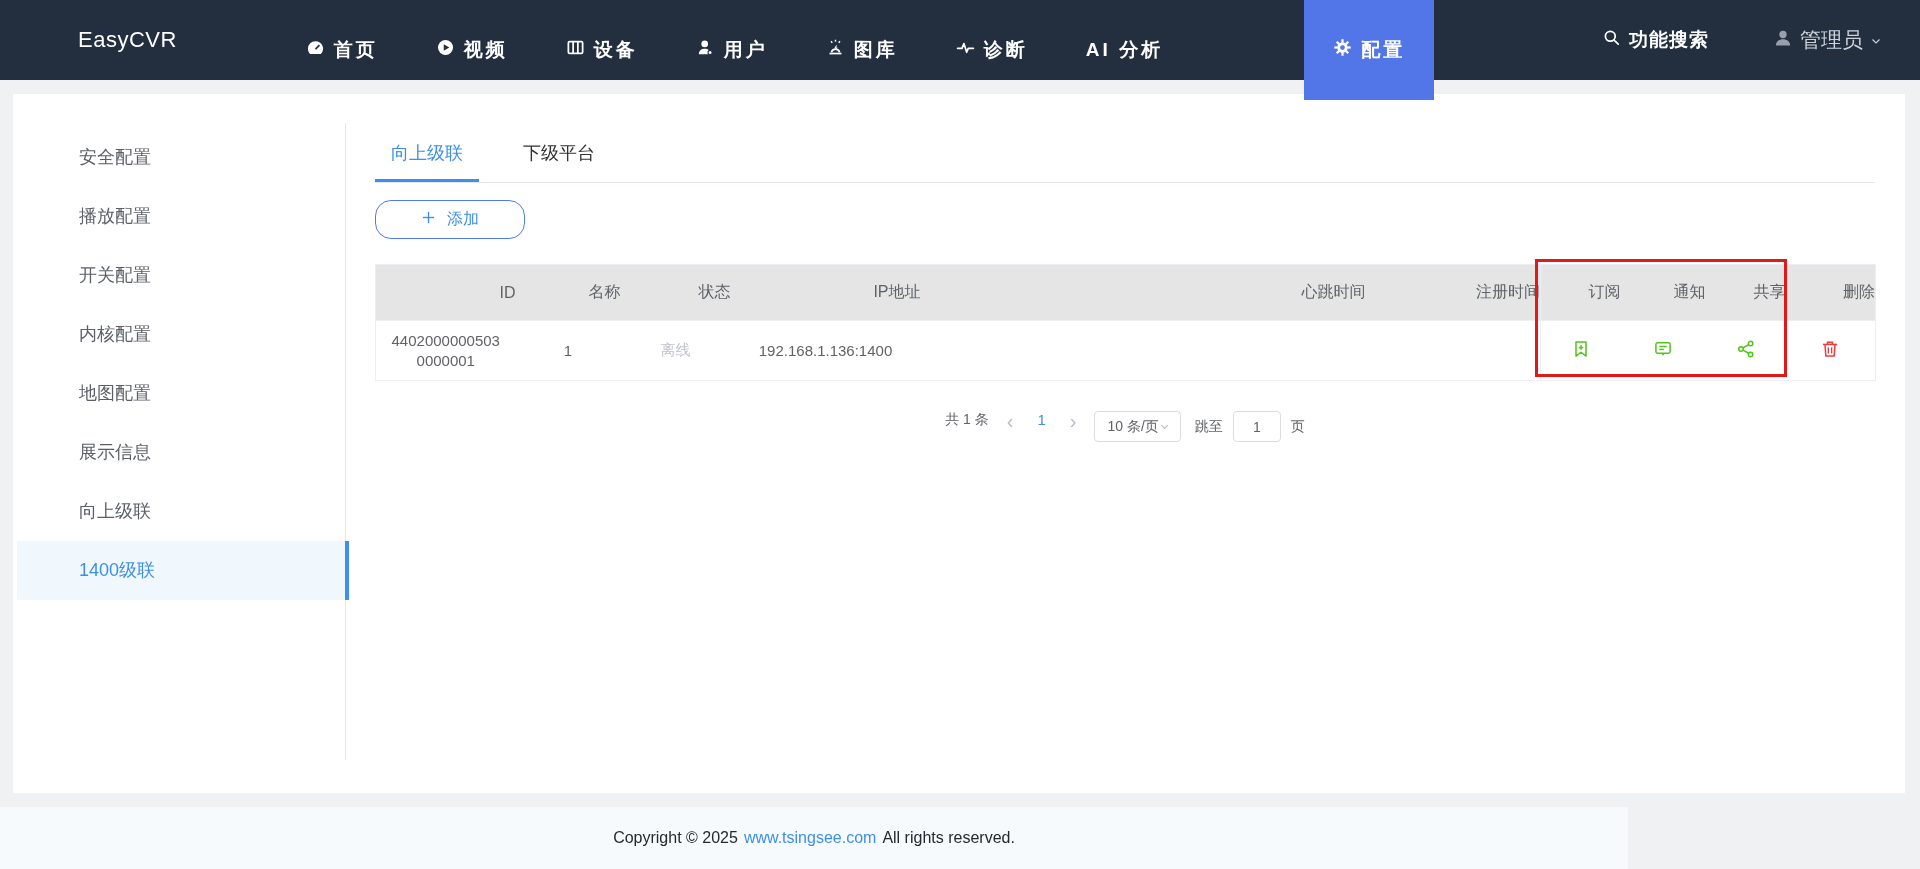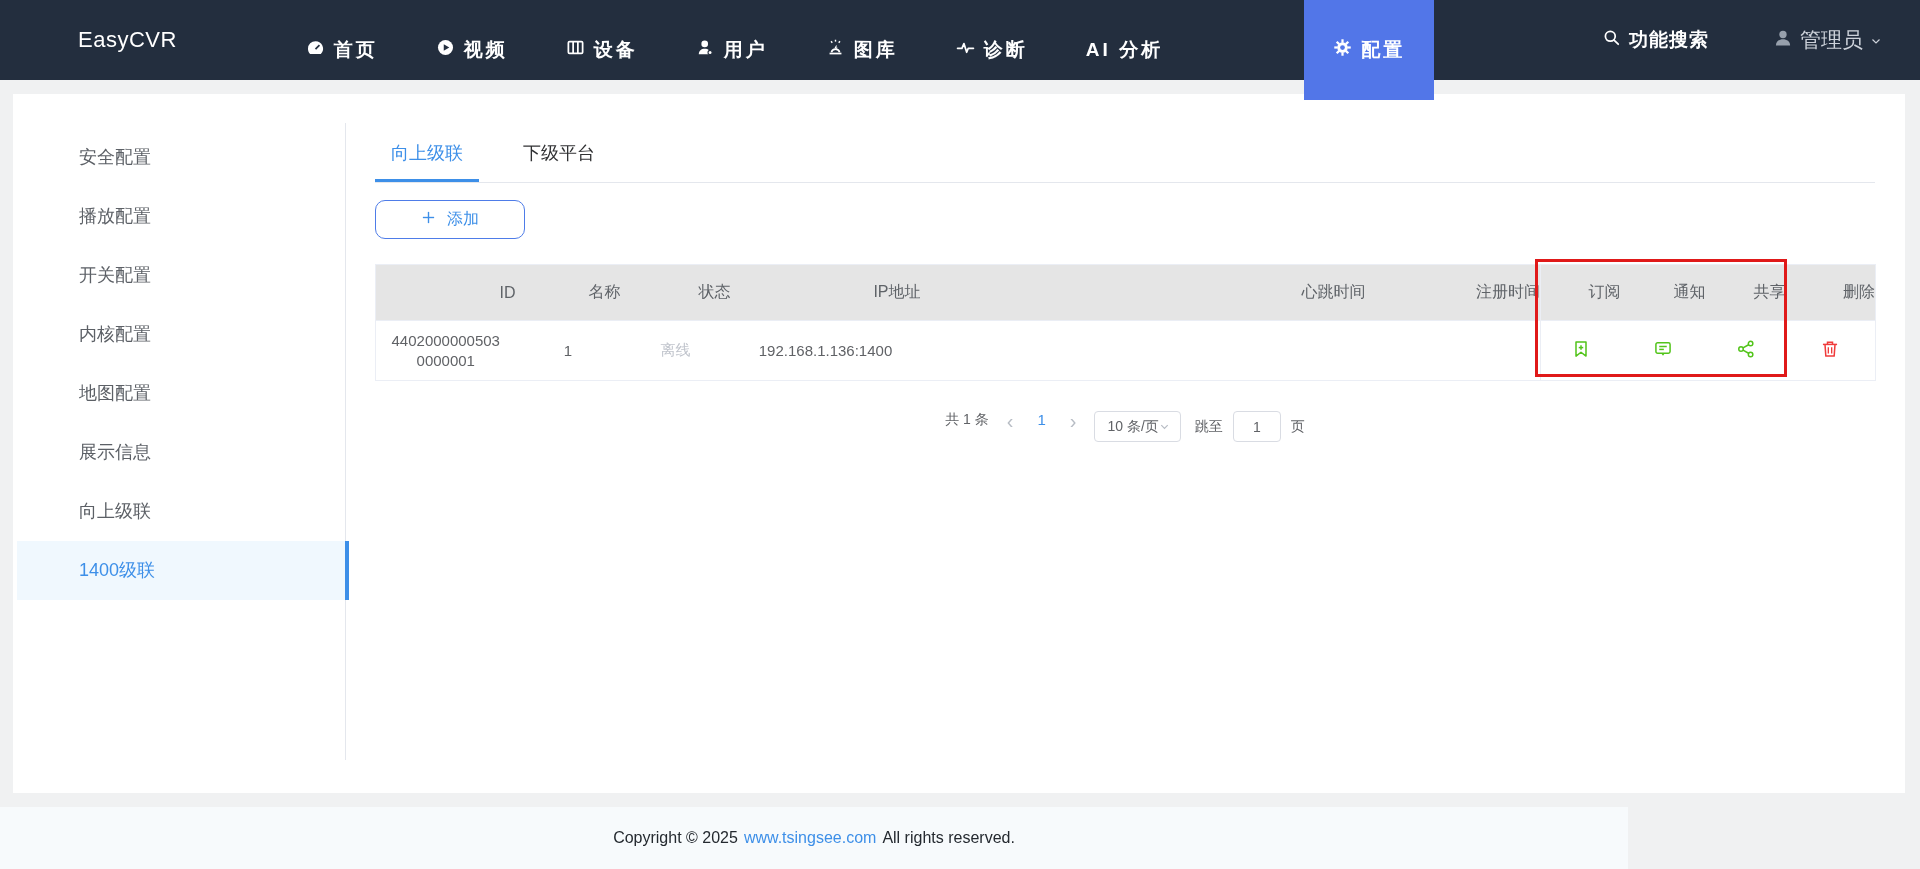--- a/index.html
+++ b/index.html
@@ -40,21 +40,21 @@
   
   .main { position:absolute; left:332px; top:0; width:1560px; padding:0 30px; }
   .tabs { display:flex; margin-top:40px; border-bottom:1px solid #e4e7ed; }
   .tab {
     padding:8px 16px 15px; margin-right:28px; font-size:18px; line-height:22px;
     color:#303133; border-bottom:3px solid transparent; cursor:pointer; white-space:nowrap;
   }
   .tab.active { color:#3d8fe8; border-bottom-color:#3d8fe8; }
   .add-btn {
     margin-top:17px; width:150px; height:39px; background:#ffffff;
-    border:1px solid #4e7ce8; border-radius:10px; color:#3d8fe8; font-size:16px;
+    border:1px solid #4e7ce8; border-radius:16px; color:#3d8fe8; font-size:16px;
     display:flex; align-items:center; justify-content:center; gap:11px; cursor:pointer;
   }
   
   table { margin-top:25px; width:1500px; border-collapse:collapse; table-layout:fixed;
           border-left:1px solid #ebeef5; border-right:1px solid #ebeef5; }
   thead th {
     height:56px; background:#e5e5e5; font-weight:400; font-size:16px; color:#5f6368;
     border-top:1px solid #ebeef5; border-bottom:1px solid #ebeef5; text-align:right;
   }
   tbody td { height:60px; border-bottom:1px solid #ebeef5; font-size:15px; color:#606266; text-align:center; vertical-align:middle; }

